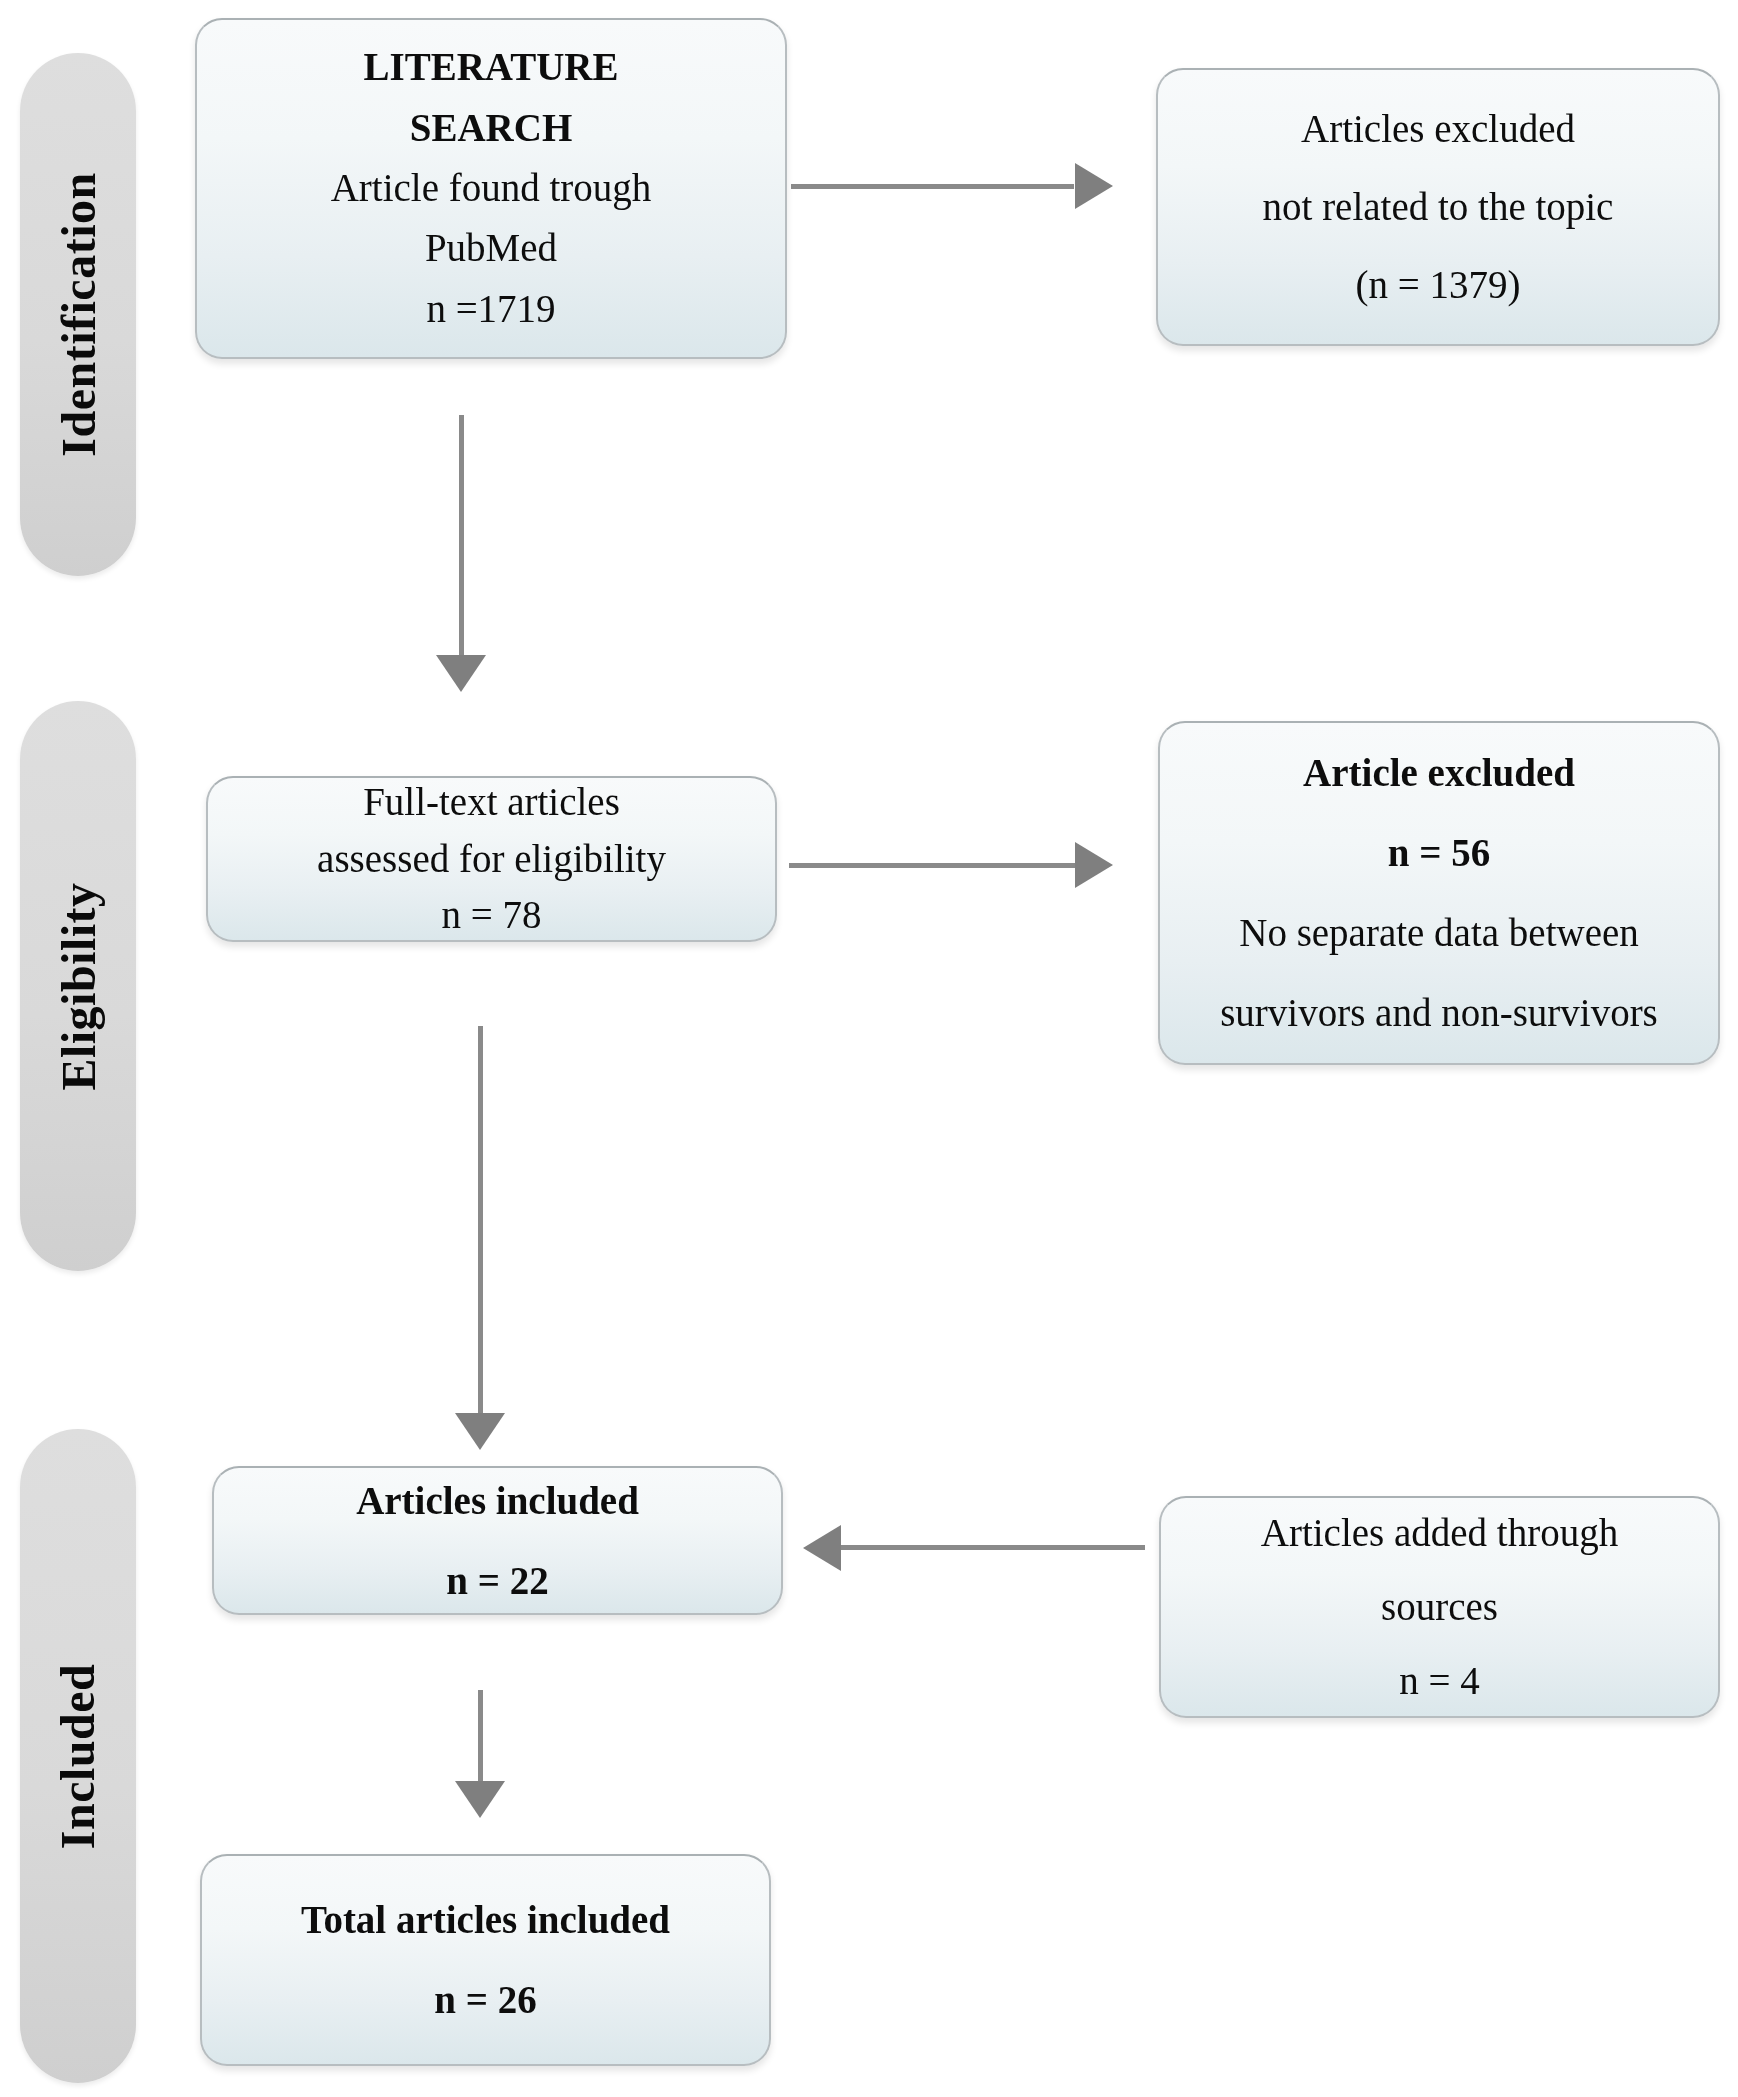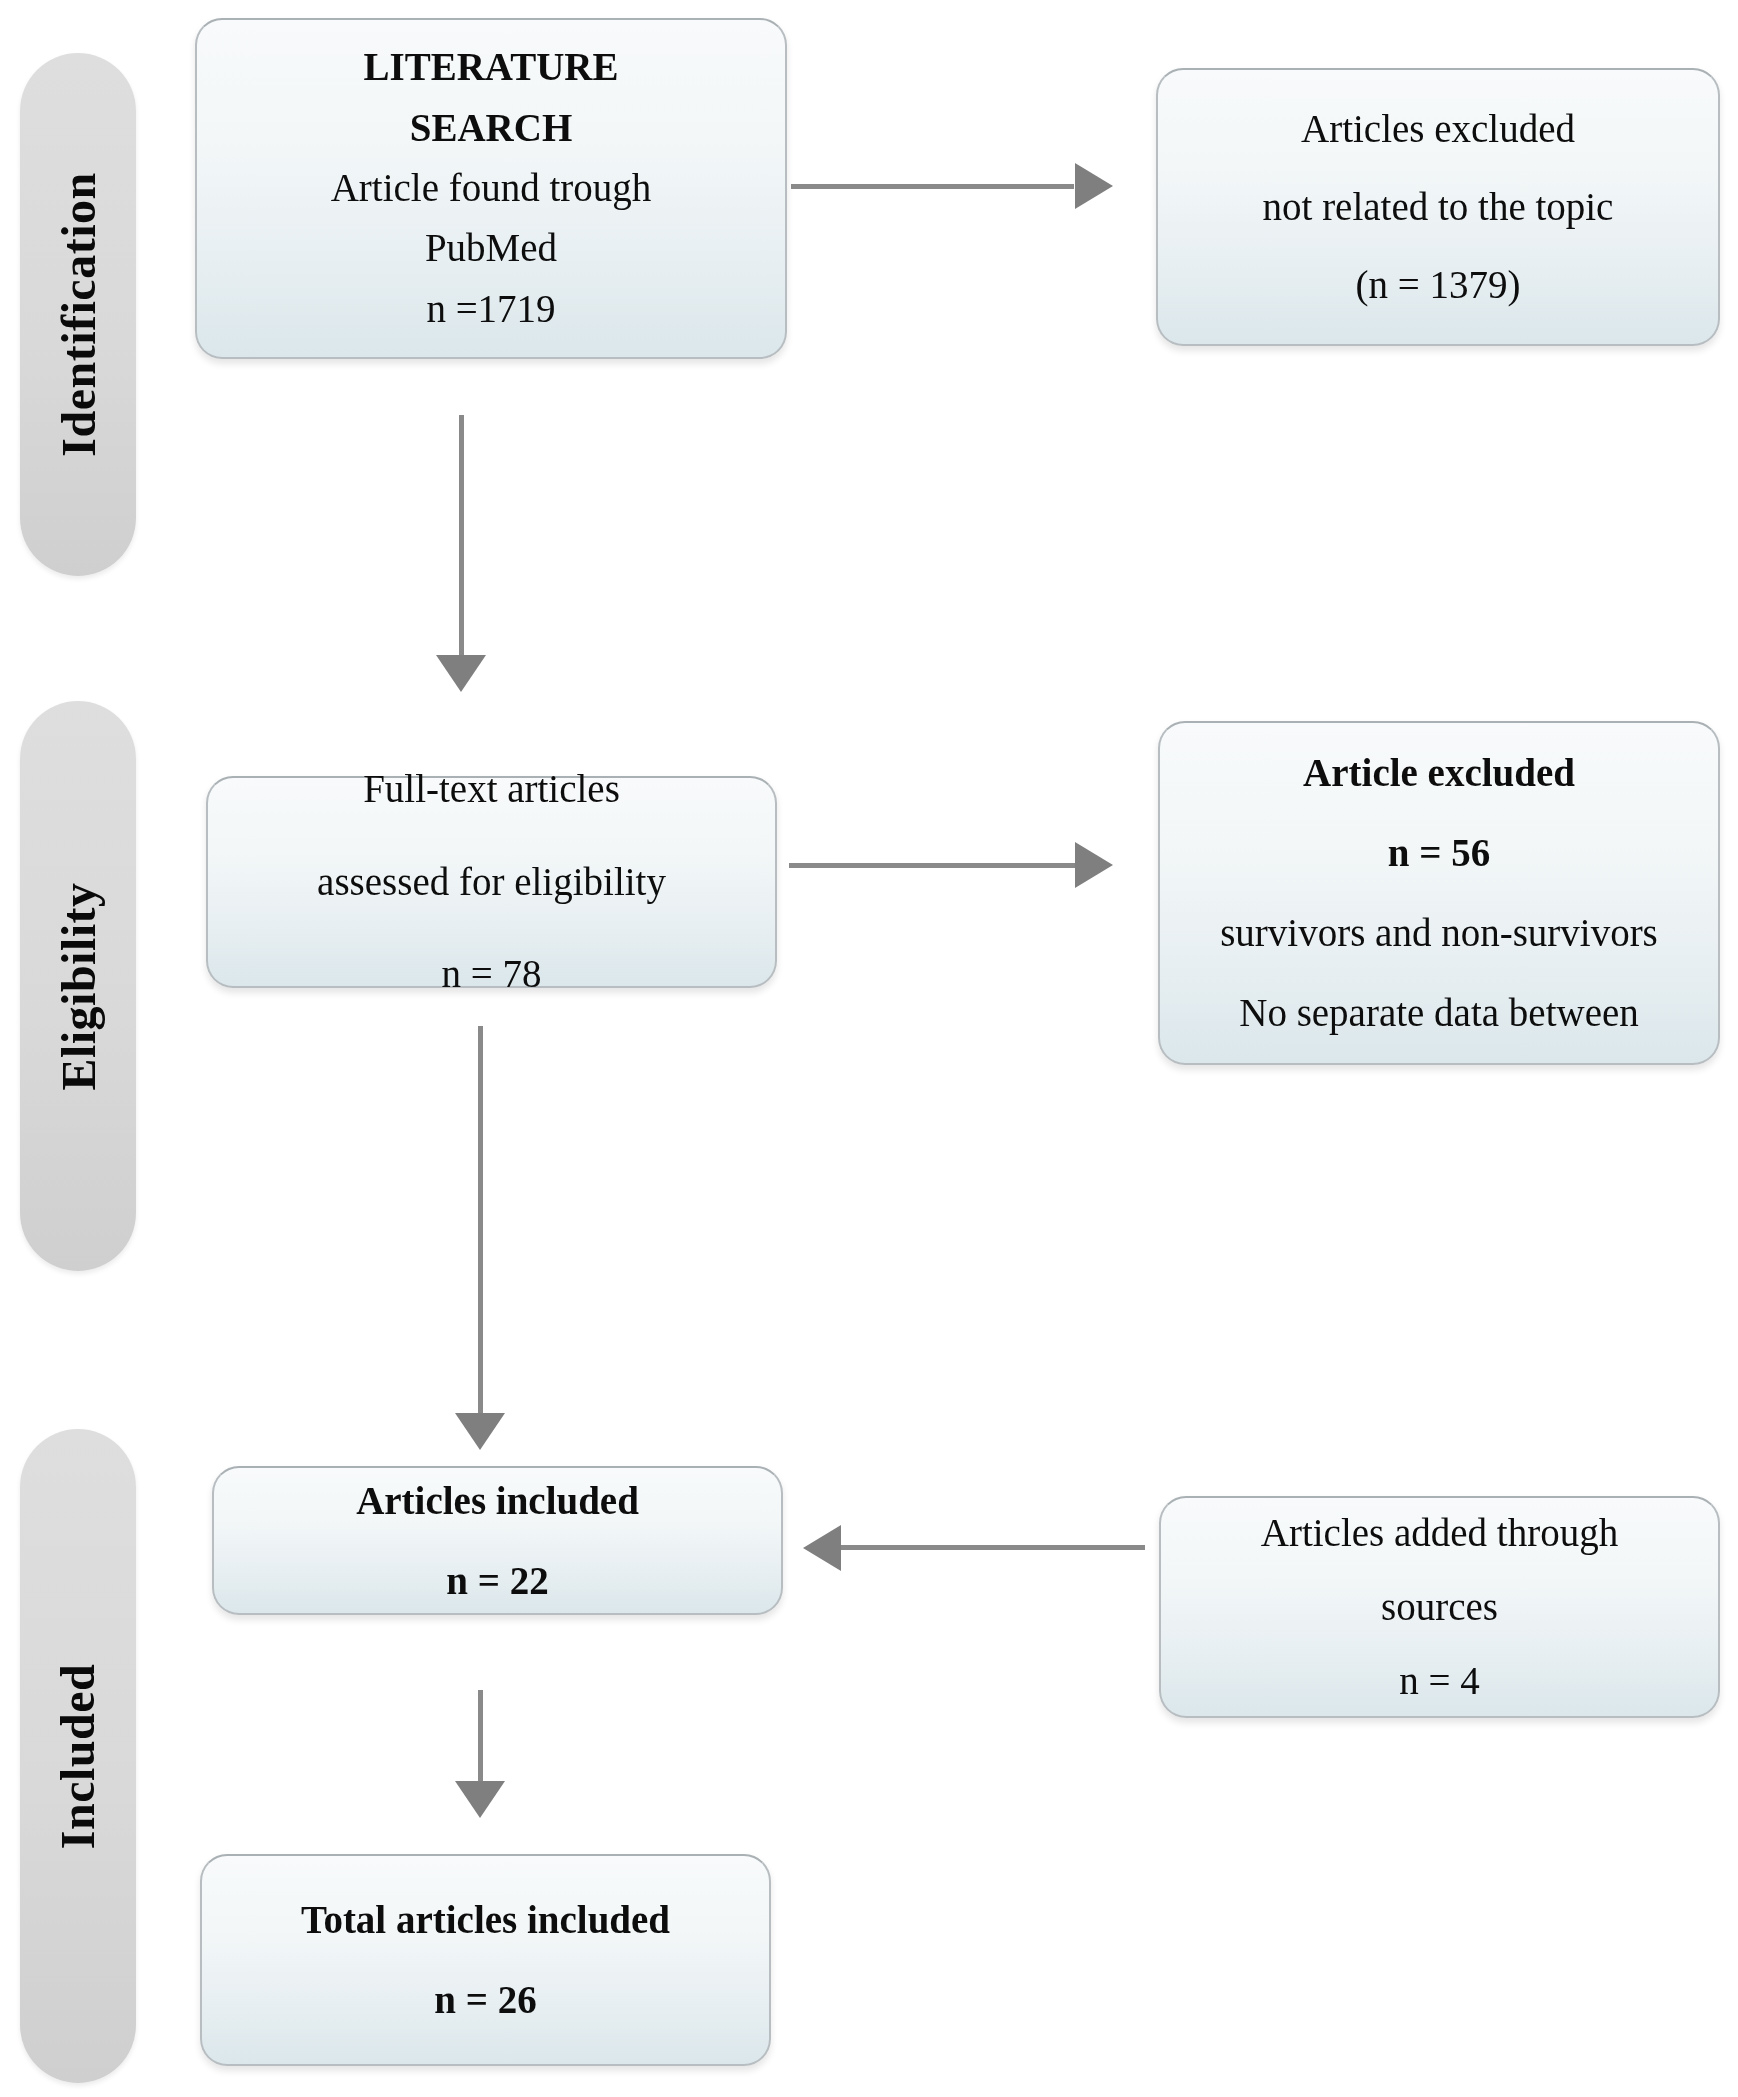--- a/index.html
+++ b/index.html
@@ -56,21 +56,21 @@
     justify-content: center;
     text-align: center;
     font-size: 39px;
     line-height: 2.0;
   }
   .flow-box .ln { white-space: nowrap; }
   .flow-box .ln.b { font-weight: bold; }
 
   #box-literature-search { left: 195px;  top: 17.7px;   width: 592px; height: 341px; line-height: 1.55; }
   #box-excluded-topic    { left: 1156px; top: 68px;  width: 564px; height: 278px; }
-  #box-fulltext          { left: 206px;  top: 776px; width: 571px; height: 212px; line-height: 1.45; gap: 36px; }
+  #box-fulltext          { left: 206px;  top: 776px; width: 571px; height: 166px; line-height: 1.45; }
   #box-excluded-data     { left: 1158px; top: 721px; width: 562px; height: 344px; line-height: 2.05; }
   #box-articles-included { left: 212px;  top: 1466px; width: 571px; height: 149px; line-height: 2.05; }
   #box-added-sources     { left: 1159px; top: 1469px; width: 561px; height: 222px; line-height: 1.9; margin-top: 27px; }
   #box-total-included    { left: 200px;  top: 1854px; width: 571px; height: 212px; line-height: 2.05; }
 
   
   .h-line, .v-line {
     position: absolute;
     background: #8a8a8a;
   }
@@ -143,22 +143,22 @@
 
   <div class="flow-box" id="box-fulltext">
     <div class="ln">Full-text articles</div>
     <div class="ln">assessed for eligibility</div>
     <div class="ln">n = 78</div>
   </div>
 
   <div class="flow-box" id="box-excluded-data">
     <div class="ln b">Article excluded</div>
     <div class="ln b">n = 56</div>
+    <div class="ln">No separate data between</div>
     <div class="ln">survivors and non-survivors</div>
-    <div class="ln">No separate data between</div>
   </div>
 
   <div class="flow-box" id="box-articles-included">
     <div class="ln b">Articles included</div>
     <div class="ln b">n = 22</div>
   </div>
 
   <div class="flow-box" id="box-added-sources">
     <div class="ln">Articles added through</div>
     <div class="ln">sources</div>

